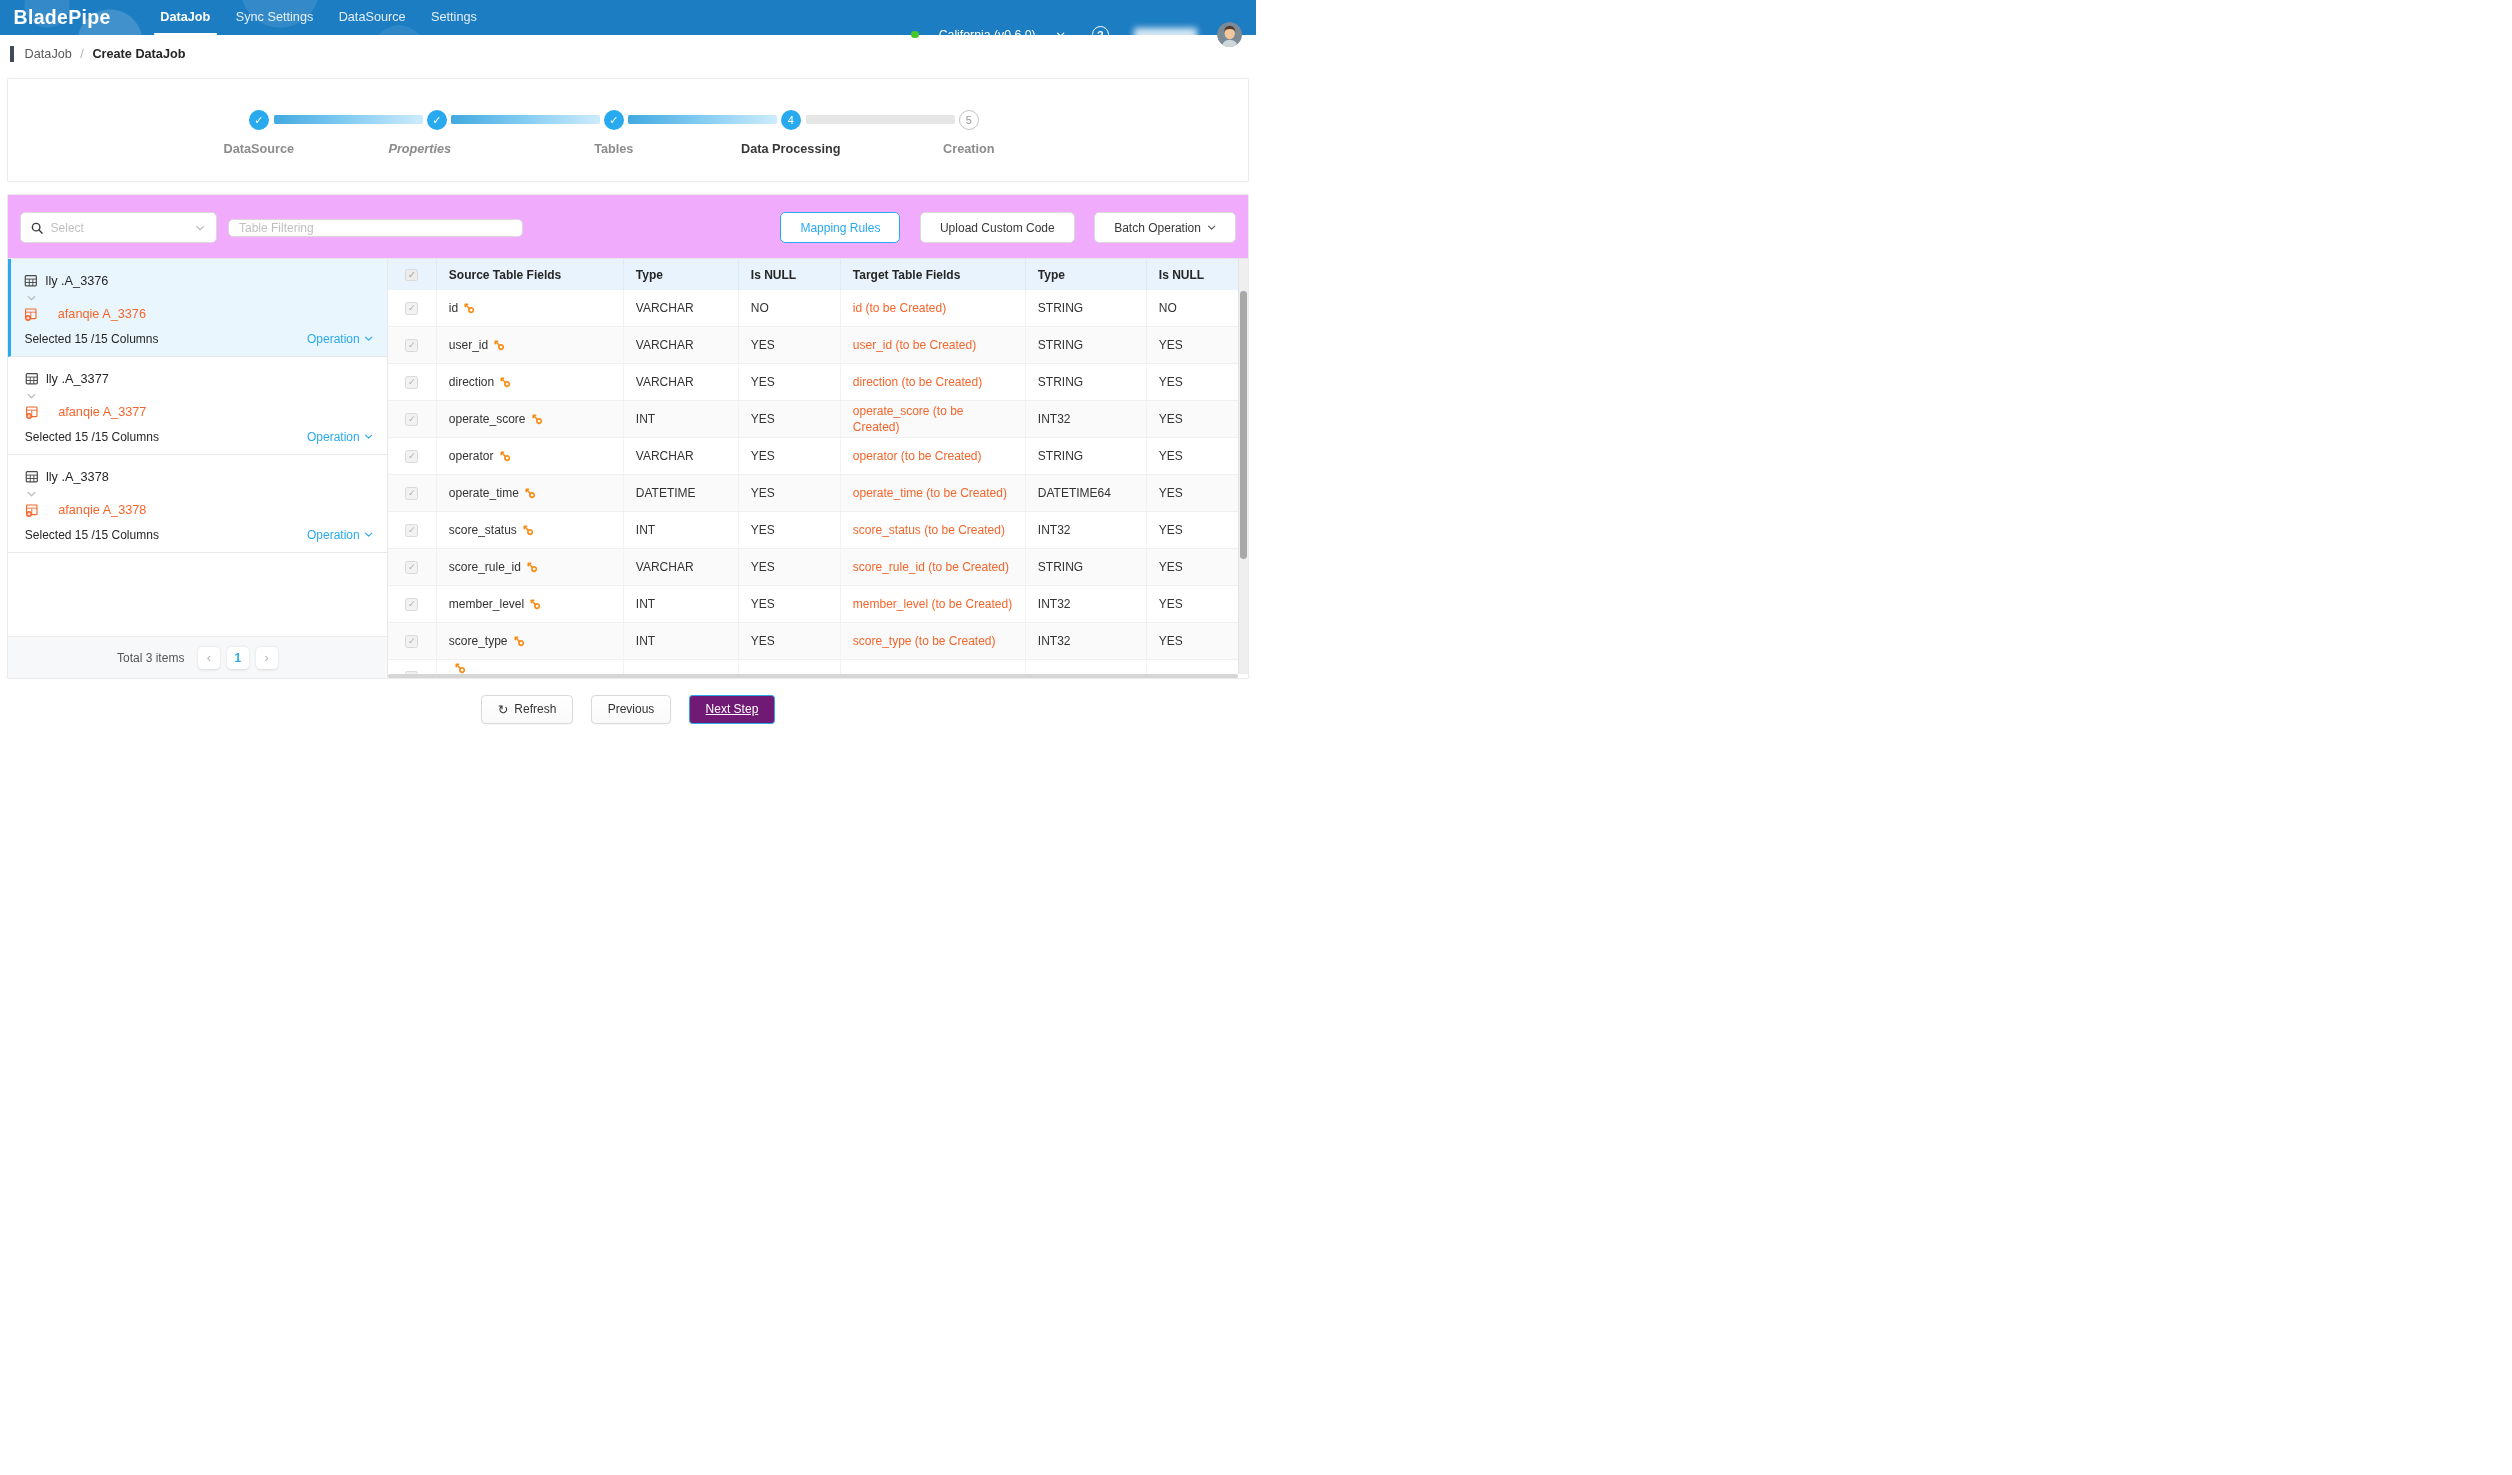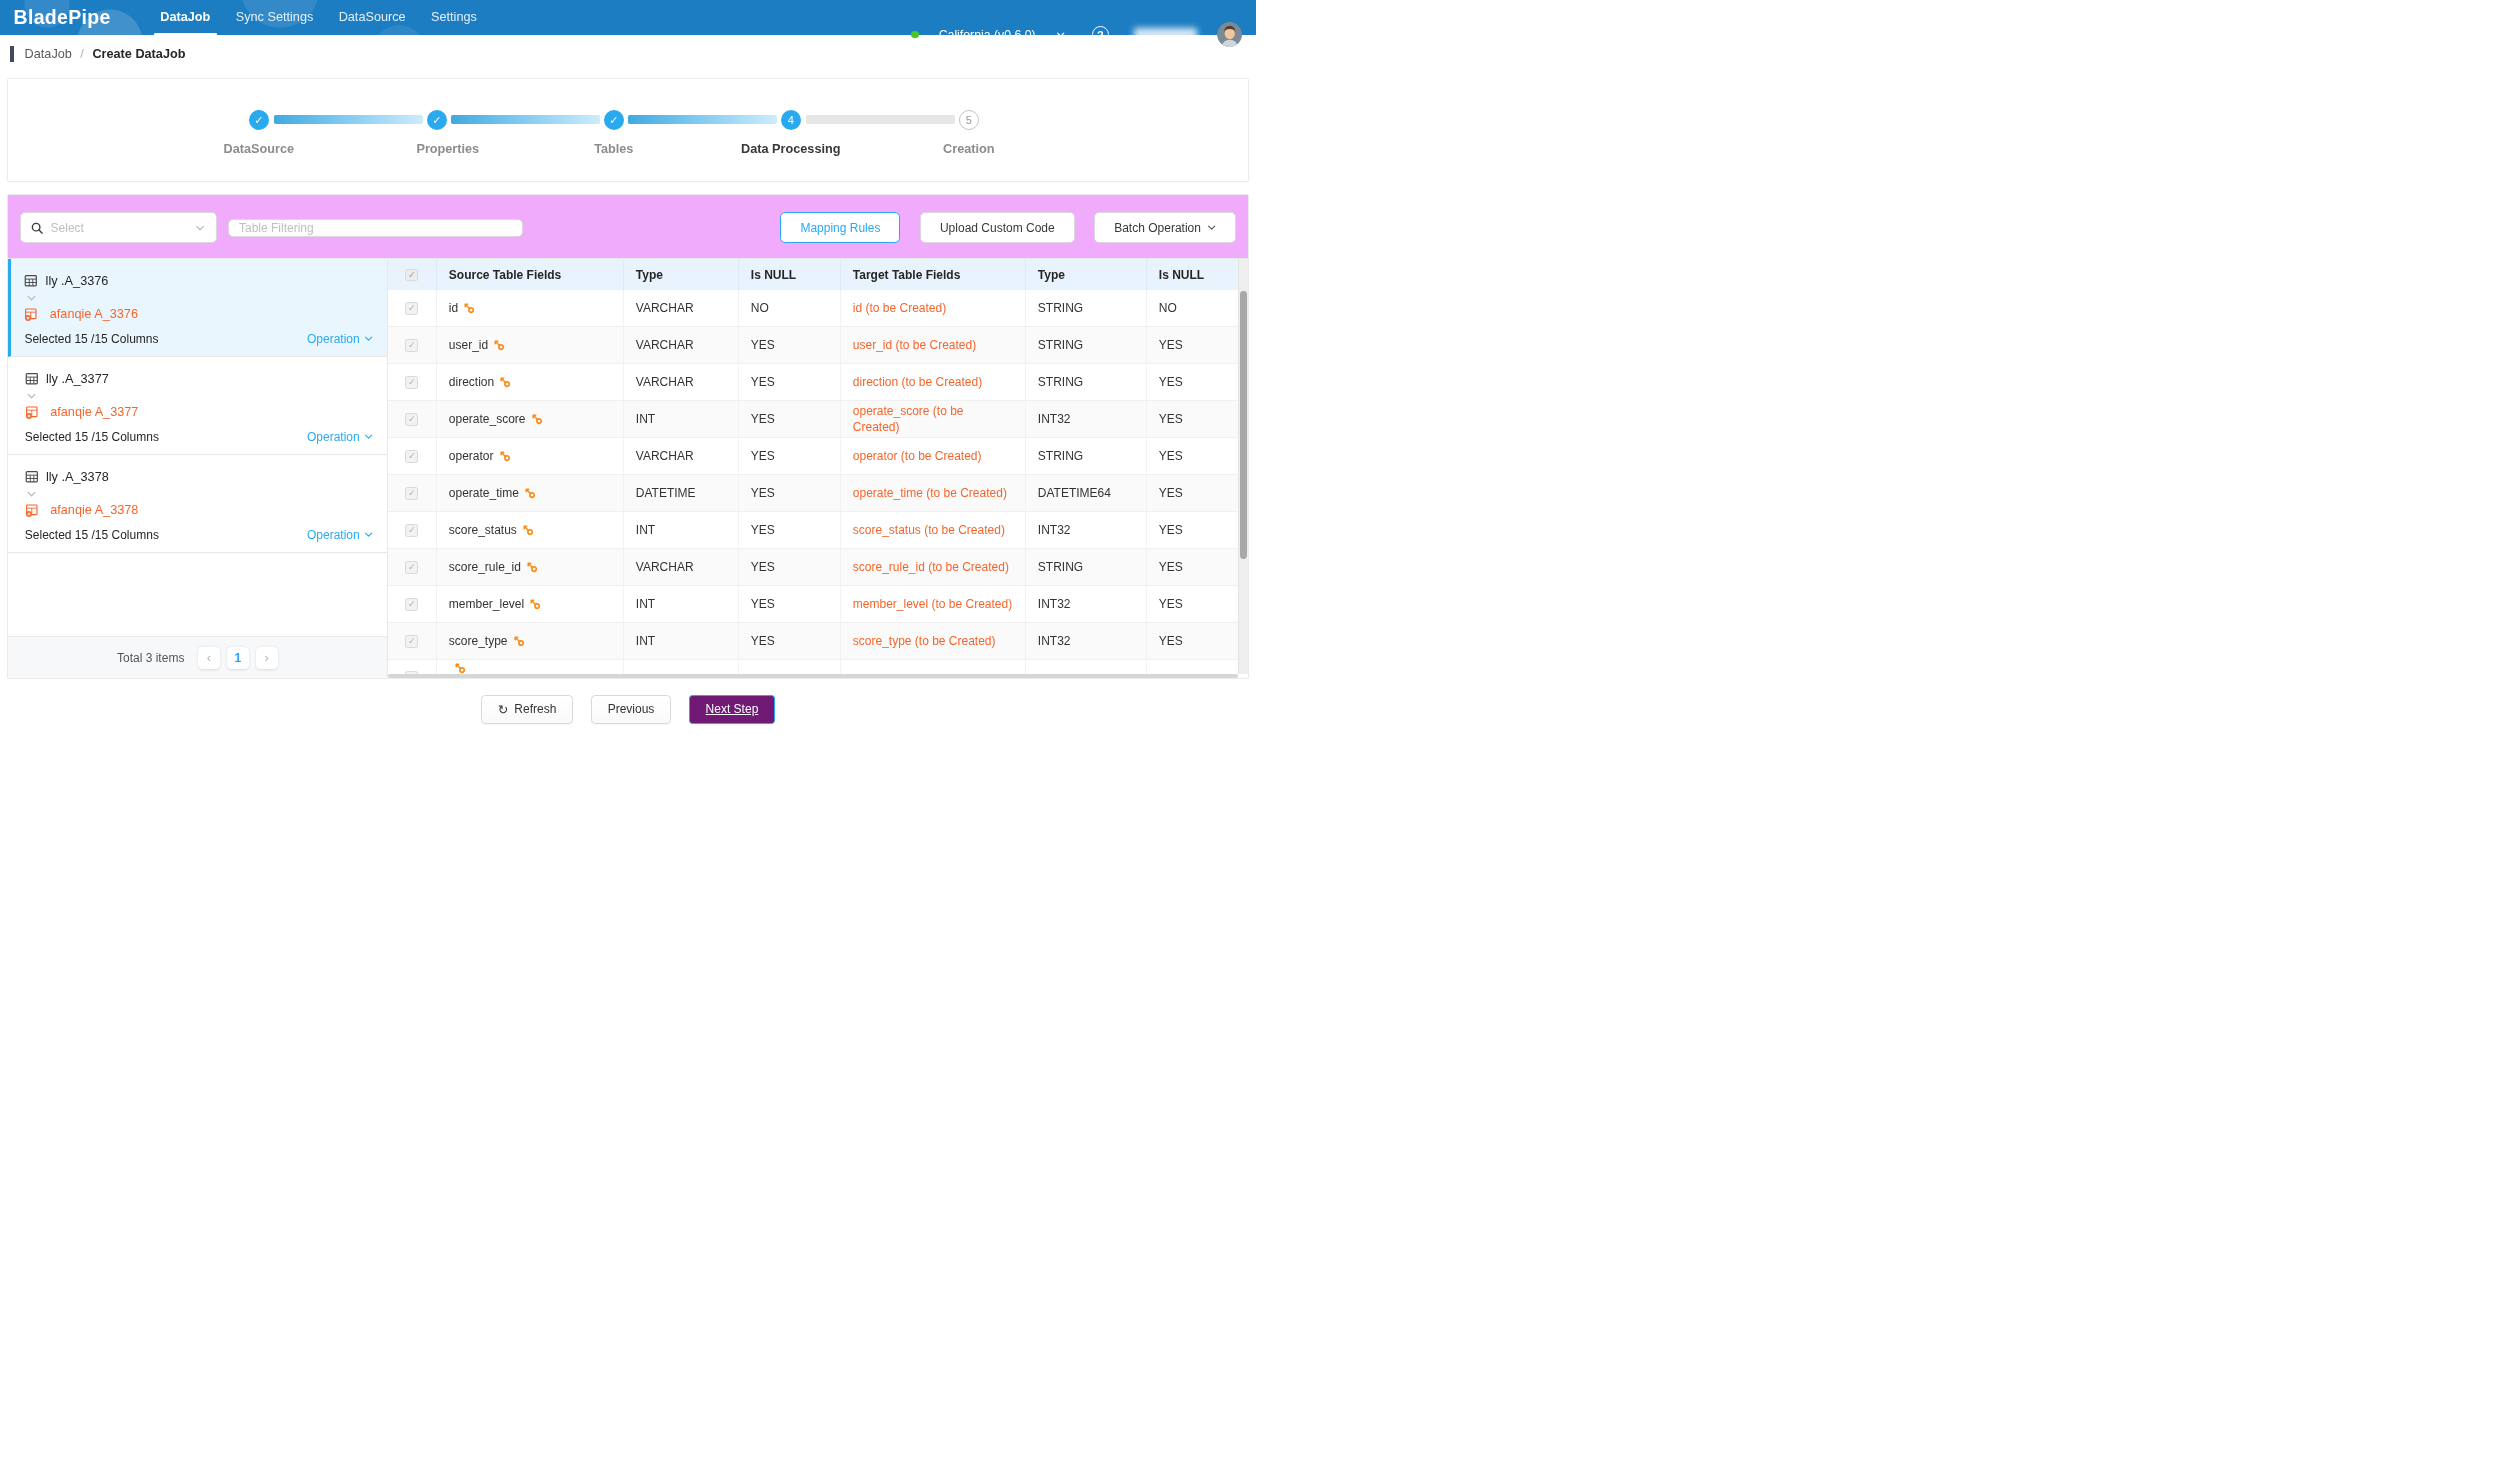--- a/index.html
+++ b/index.html
@@ -56,21 +56,21 @@
   .btn + .btn{margin-left:19.5px;}
   .btn.primary-outline{border-color:#29a9ef;color:#29a9ef;}
   .btn .b-chev{margin-left:6px;display:inline-flex;}
   
   .split{display:flex;border-top:0.8px solid #e8e8e8;height:419px;}
   .left-panel{width:380px;flex:0 0 380px;border-right:0.8px solid #e8e8e8;display:flex;flex-direction:column;box-sizing:border-box;background:#fff;}
   .t-card{height:98px;border-bottom:0.8px solid #e8e8e8;padding:14.4px 13.6px 0 17px;box-sizing:border-box;background:#fff;cursor:pointer;}
   .t-card.selected{background:#eaf6fe;border-left:3.4px solid #29aaef;padding-left:13.6px;}
   .src-row{display:flex;align-items:center;gap:7.6px;font-size:12.7px;color:#262626;}
   .chev-row{margin:5.1px 0 4.2px 1.7px;height:10.2px;cursor:pointer;}
-  .tgt-row{display:flex;align-items:center;gap:11px;font-size:12.7px;color:#f4652b;}
+  .tgt-row{display:flex;align-items:center;gap:19px;font-size:12.7px;color:#f4652b;}
   .meta-row{display:flex;justify-content:space-between;align-items:center;margin-top:10.2px;font-size:12px;color:#262626;}
   .op-link{color:#29aaef;display:flex;align-items:center;gap:4.2px;cursor:pointer;}
   .panel-spacer{flex:1;background:#fff;}
   .panel-footer{height:41px;background:#f7f8fa;border-top:0.8px solid #ebebeb;display:flex;align-items:center;justify-content:center;gap:6.8px;font-size:12px;color:#555;}
   .total-label{margin-right:6.8px;}
   .page-btn{width:22px;height:22px;border-radius:4.2px;background:#fff;box-shadow:0 0.8px 2.5px rgba(0,0,0,.12);display:flex;align-items:center;justify-content:center;color:#b5b5b5;font-size:12.7px;cursor:pointer;user-select:none;}
   .page-btn.current{color:#29aaef;font-weight:700;font-size:12px;}
   
   .table-pane{flex:1;position:relative;overflow:hidden;background:#fff;padding-right:10.2px;box-sizing:border-box;}
   .thead{display:flex;background:#e8f3fd;height:31px;align-items:center;font-weight:700;font-size:12px;color:#262626;}
@@ -159,21 +159,21 @@
   <span class="crumb-sep">/</span>
   <span class="crumb-current">Create DataJob</span>
 </div>
 
 <section class="stepper-card" id="stepper">
     <div class="step-bar" style="left: 266px; width: 149px;"></div>
     <div class="step-circle done" style="left: 251px;">✓</div>
     <div class="step-label" style="left: 251px;">DataSource</div>
     <div class="step-bar" style="left: 443px; width: 149px;"></div>
     <div class="step-circle done" style="left: 429px;">✓</div>
-    <div class="step-label" style="left: 440px;">Properties</div>
+    <div class="step-label" style="left: 412px; font-style: italic;">Properties</div>
     <div class="step-bar" style="left: 620px; width: 149px;"></div>
     <div class="step-circle done" style="left: 606px;">✓</div>
     <div class="step-label" style="left: 606px;">Tables</div>
     <div class="step-bar gray" style="left: 798px; width: 149px;"></div>
     <div class="step-circle current" style="left: 783px;">4</div>
     <div class="step-label current" style="left: 783px;">Data Processing</div>
     <div class="step-circle todo" style="left: 961px;">5</div>
     <div class="step-label" style="left: 961px;">Creation</div>
   </section>
 

